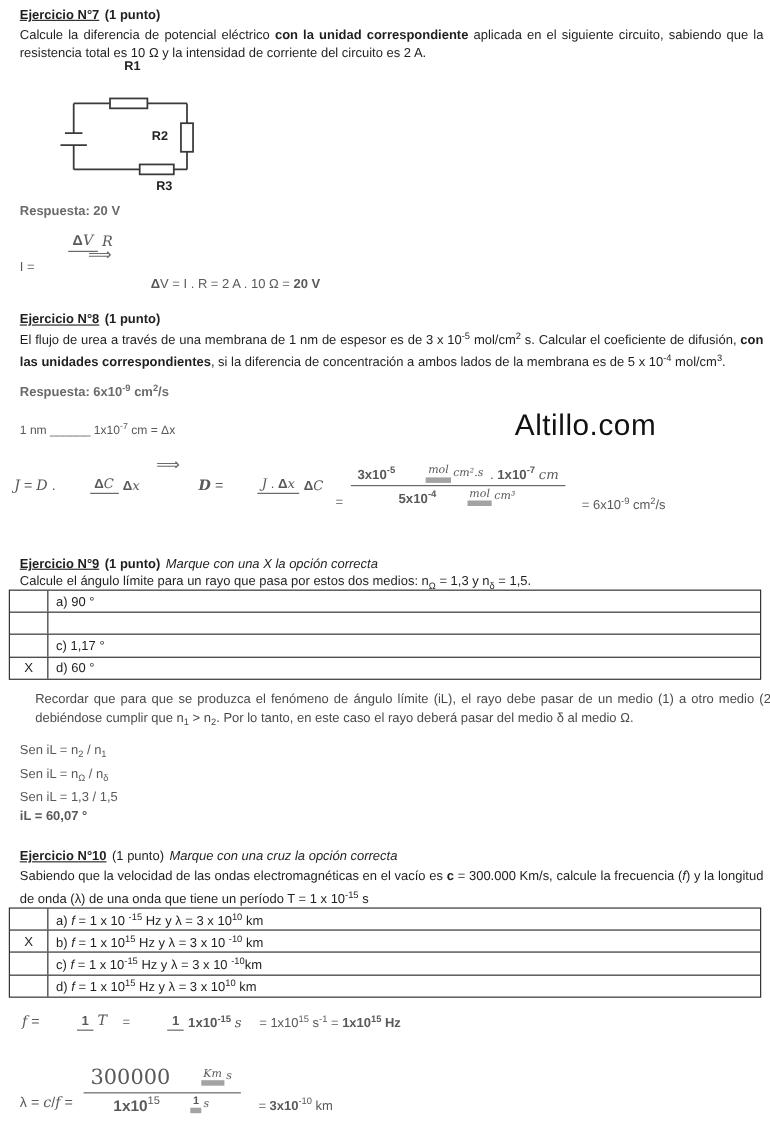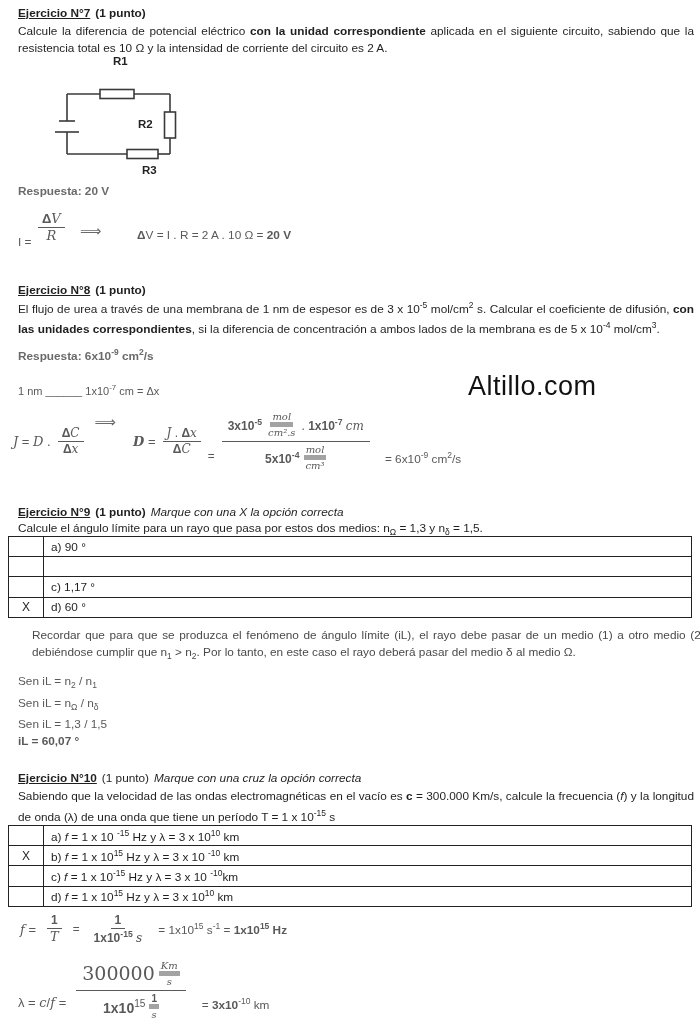--- a/index.html
+++ b/index.html
@@ -21,21 +21,21 @@
   .opt-table{border:1.3px solid #222;width:684px;box-sizing:border-box;}
   .trow{display:flex;height:19.2px;align-items:center;border-top:1.3px solid #222;}
   .trow:first-child{border-top:none;}
   .tmark{width:34px;align-self:stretch;border-right:1.3px solid #222;display:flex;
          align-items:center;justify-content:center;font-size:12px;}
   .tlabel{flex:1;padding-left:7px;}
   
   .math{color:#595959;}
   .math i{font-family:"DejaVu Serif",serif;font-style:italic;}
   .serif{font-family:"DejaVu Serif",serif;}
-  .frac{display:inline-flex;flex-direction:column;align-items:center;line-height:1.25;}
+  .frac{display:inline-flex;align-items:center;line-height:1.25;margin-left:24px;}
   .fnum{border-bottom:1.3px solid #595959;padding:0 4px;}
   .fden{padding:0 4px;}
   .mini{font-size:10px;line-height:1.15;}
   .mini .fnum{padding:0 2px;border-bottom:5px solid #a3a3a3;}
   .mini .fden{padding:0 2px;}
   .bigfrac{display:inline-flex;flex-direction:column;align-items:center;}
   .bigfrac .nrow{display:flex;align-items:center;gap:4px;border-bottom:1.3px solid #595959;padding:0 6px 2px 6px;}
   .bigfrac .drow{display:flex;align-items:center;gap:4px;padding-top:2px;}
   .arrow{font-size:15px;color:#6a6a6a;}
   .mrow{display:flex;align-items:center;}
@@ -86,21 +86,21 @@
 
   <div class="abs muted" style="top:184px;left:18px;font-weight:bold;color:#6a6a6a;">Respuesta: 20 V</div>
 
   <div class="abs math" style="top:210px;left:18px;width:420px;height:44px;">
     <span class="abs" style="left:0;top:25px;">I =</span>
     <span class="abs frac" style="left:20px;top:1px;font-size:13px;">
       <span class="fnum"><span class="b">Δ</span><i>V</i></span>
       <span class="fden"><i>R</i></span>
     </span>
     <span class="abs arrow" style="left:62px;top:12px;">⟹</span>
-    <span class="abs" style="left:119px;top:18px;text-align:center;"><span class="b">Δ</span>V = I . R  =  2 A . 10 Ω  =  <span class="b">20 V</span></span>
+    <span class="abs" style="left:119px;top:41px;text-align:center;"><span class="b">Δ</span>V = I . R  =  2 A . 10 Ω  =  <span class="b">20 V</span></span>
   </div>
 
   <div class="abs heading" style="top:283px;left:18px;">
     <span class="ht">Ejercicio N°8</span>
     <span class="hp">(1 punto)</span>
   </div>
   <div class="abs para" style="top:297px;left:18px;">El flujo de urea a través de una membrana de 1 nm de espesor es de 3 x 10<sup>-5</sup> mol/cm<sup>2</sup> s. Calcular el coeficiente de difusión, <b>con las unidades correspondientes</b>, si la diferencia de concentración a ambos lados de la membrana es de 5 x 10<sup>-4</sup> mol/cm<sup>3</sup>.</div>
   <div class="abs muted" style="top:347px;left:18px;font-weight:bold;color:#6a6a6a;">Respuesta: 6x10<sup>-9</sup> cm<sup>2</sup>/s</div>
 
   <div class="abs muted" style="top:383px;left:18px;font-size:11px;">1 nm ______ 1x10<sup>-7</sup> cm = Δx</div>

